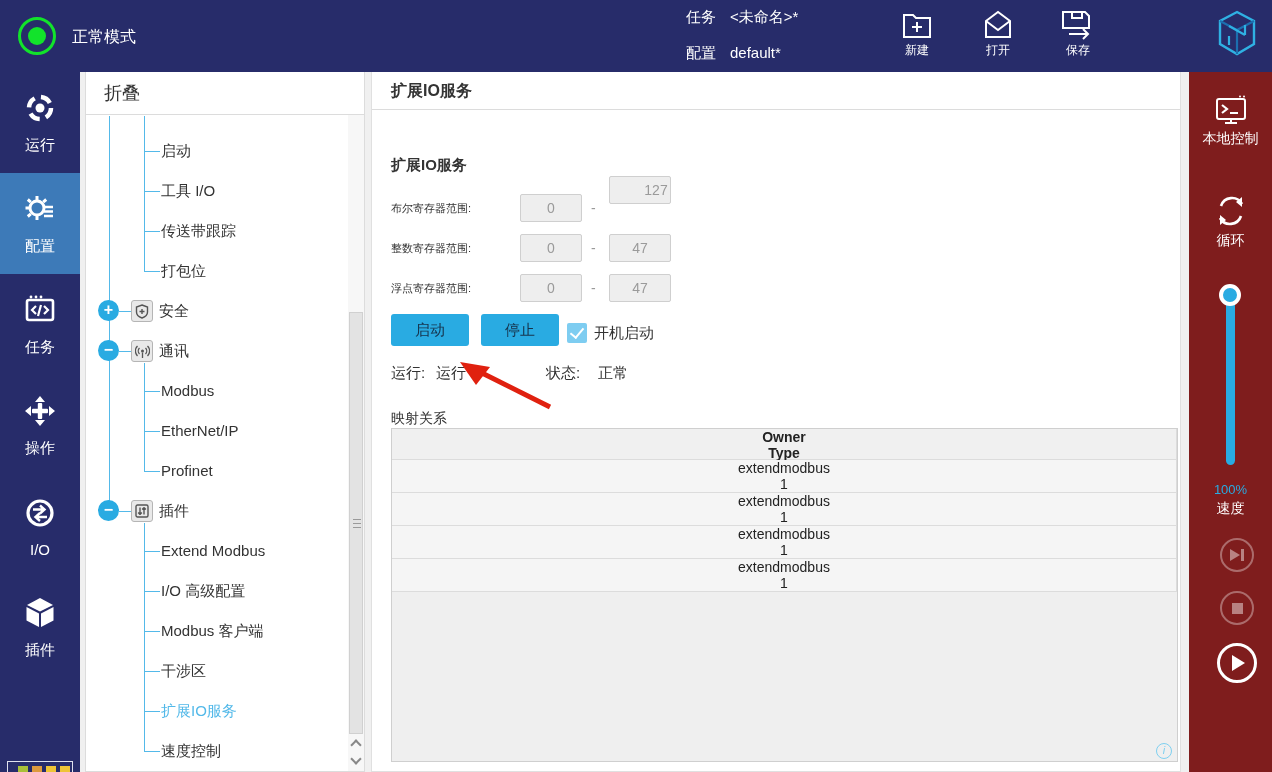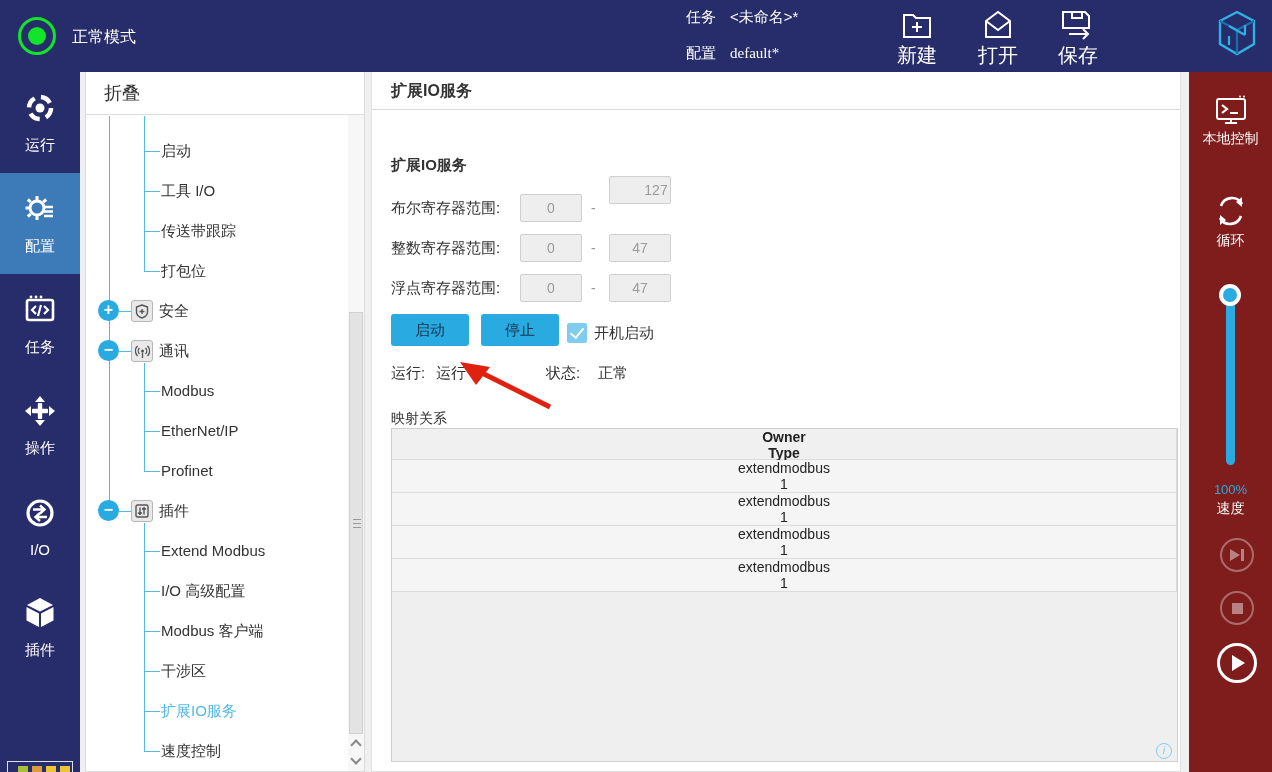--- a/index.html
+++ b/index.html
@@ -9,21 +9,21 @@
 
   
   #topbar { left:0; top:0; width:1272px; height:72px; background:#272c6a; }
   .status-ring { left:18px; top:17px; width:38px; height:38px; border:3px solid #12e32b; border-radius:50%; }
   .status-dot { left:50%; top:50%; width:18px; height:18px; margin:-9px 0 0 -9px; background:#12e32b; border-radius:50%; position:absolute; }
   .mode-label { left:72px; top:27px; color:#fff; font-size:16px; }
   .meta { color:#fff; font-size:15px; white-space:nowrap; }
   .meta .lbl { margin-right:14px; }
   .topaction { width:72px; text-align:center; color:#fff; cursor:pointer; }
   .topaction svg { display:block; margin:0 auto; }
-  .topaction .alabel { font-size:20px; margin-top:2px; }
+  .topaction .alabel { font-size:12px; margin-top:2px; }
 
   
   #leftnav { left:0; top:72px; width:80px; height:700px; background:#272c6a; display:flex; flex-direction:column; }
   .navitem { height:101px; display:flex; flex-direction:column; align-items:center; justify-content:center; color:#fff; cursor:pointer; }
   .navitem.active { background:#3d7ab8; }
   .navitem .nlabel { font-size:15px; margin-top:7px; }
   #brand-partial { left:7px; top:761px; width:66px; height:11px; border:1px solid #dfe1ee; border-bottom:none; overflow:hidden; }
   #brand-partial i { position:absolute; top:4px; width:10px; height:9px; display:block; }
 
   
@@ -40,21 +40,21 @@
   
   #treescroll { left:262px; top:43px; width:16px; height:656px; background:#f7f7f7; }
   #treethumb { position:absolute; left:1px; top:197px; width:14px; height:422px; background:#e3e3e3; border:1px solid #d0d0d0; }
   .grip { position:absolute; left:3px; width:8px; height:1px; background:#9a9a9a; }
   .sbarrow { position:absolute; left:4px; width:8px; height:8px; border-left:2px solid #888; border-top:2px solid #888; }
 
   
   #mainpanel { left:371px; top:72px; width:810px; height:700px; background:#fff; border:1px solid #e0e0e0; border-top:none; }
   #maintitle { left:0; top:0; width:808px; height:38px; border-bottom:1px solid #dcdcdc; line-height:38px; padding-left:19px; font-size:16px; font-weight:bold; color:#333; }
   .sectitle { left:19px; top:84px; font-size:15px; font-weight:bold; color:#333; }
-  .frow { position:absolute; left:19px; height:28px; line-height:28px; font-size:15px; color:#333; }
+  .frow { position:absolute; left:19px; height:28px; line-height:28px; font-size:11px; color:#333; }
   .rangeinput { position:absolute; width:62px; height:28px; background:#eee; border:1px solid #cfcfcf; border-radius:2px; text-align:center; color:#9a9a9a; font-size:14px; font-family:"Liberation Sans",sans-serif; }
   .dash { position:absolute; color:#9a9a9a; font-size:14px; }
   .btn { position:absolute; width:78px; height:32px; background:#29abe2; border:none; border-radius:3px; font-size:15px; color:#16314a; cursor:pointer; font-family:"Liberation Sans",sans-serif; }
   .chk { position:absolute; left:195px; top:251px; width:20px; height:20px; background:#7ecdf1; border-radius:2px; cursor:pointer; }
   .chk::after { content:""; position:absolute; left:6px; top:2px; width:6px; height:11px; border-right:2.5px solid #fff; border-bottom:2.5px solid #fff; transform:rotate(40deg); }
   .statline { position:absolute; top:292px; font-size:15px; color:#333; }
   #maptitle { left:19px; top:338px; font-size:14px; color:#333; }
   #maptable { left:19px; top:356px; width:787px; height:334px; border:1px solid #cfcfcf; display:flex; flex-direction:column; background:#efefef; }
   .mrow { display:flex; height:33px; border-bottom:1px solid #dcdcdc; background:#f5f5f5;flex-direction:column; }
   .mrow.head { height:31px; background:#f0f0f0; font-weight:bold; }
@@ -84,21 +84,21 @@
 
 <div id="topbar" class="abs">
   <div class="abs status-ring">
       <div class="status-dot"></div>
     </div>
   <div class="abs mode-label">正常模式</div>
 
   <div class="abs meta" style="left:686px; top:8px;">
     <span class="lbl">任务</span><span>&lt;未命名&gt;*</span>
   </div>
-  <div class="abs meta" style="left:686px; top:44px;font-family:Liberation Serif, serif;">
+  <div class="abs meta" style="left:686px; top:44px;">
     <span class="lbl">配置</span><span>default*</span>
   </div>
 
   <div class="abs topaction" style="left:881px; top:8px;">
     <span>
       <svg width="34" height="32" viewBox="0 0 34 32" fill="none" stroke="#fff" stroke-width="2">
         <path d="M4 7 h9 l3 3 h14 v19 h-26 z"></path>
         <path d="M17 14 v10 M12 19 h10"></path>
       </svg></span>
     <div class="alabel">新建</div>

